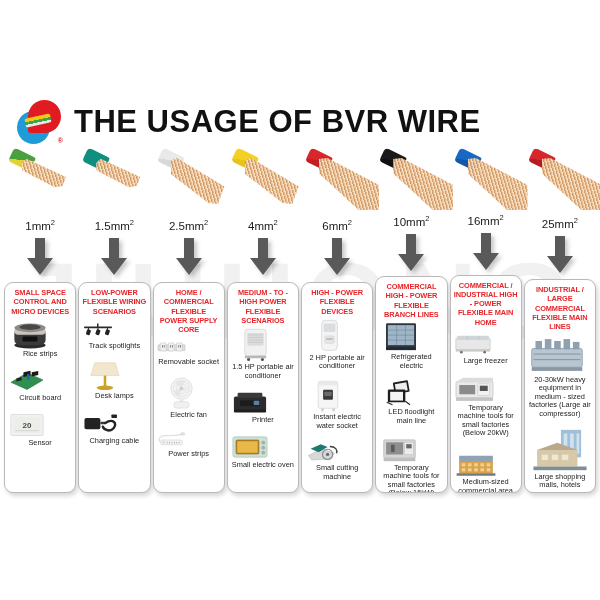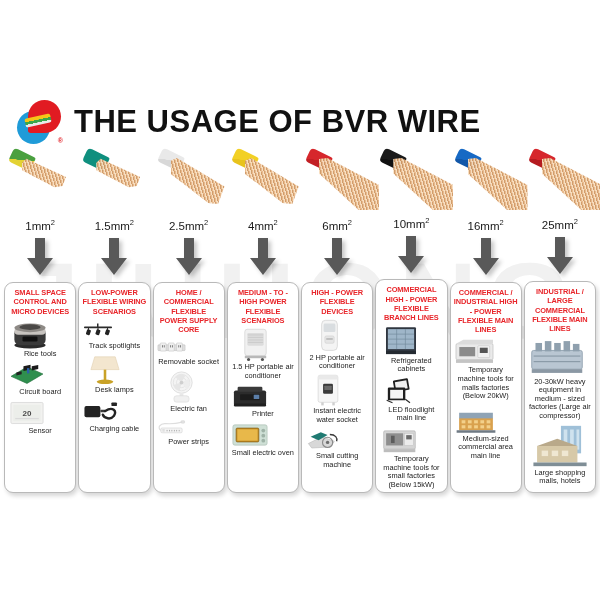--- a/index.html
+++ b/index.html
@@ -97,21 +97,21 @@
     box-shadow: 2px 3px 4px rgba(0,0,0,.16);
     padding: 5px 3px 6px 3px;
     display: flex; flex-direction: column; align-items: center;
     overflow: hidden;
   }
   .card-head {
     color: #e8252a; font-weight: bold; font-size: 7.4px; line-height: 9.3px;
     text-align: center; letter-spacing: -.1px; margin-bottom: 3px; width: 100%;
   }
   .items { display: flex; flex-direction: column; align-items: center; justify-content: flex-start;
-           flex: 1 1 auto; width: 100%; gap: 1px; }
+           flex: 1 1 auto; width: 100%; gap: 7px; }
   .item { display: flex; flex-direction: column; align-items: center; width: 100%; }
   .thumb { width: 100%; display: flex; align-items: center; }
   .item-label {
     font-size: 7.4px; line-height: 8.6px; color: #1c1c1c; text-align: center;
     padding: 1px 1px 2px 1px; width: 100%;
   }
 </style>
 </head>
 <body>
 
@@ -148,21 +148,21 @@
               <div class="thumb">
                 <svg width="44" height="30" viewBox="0 0 60 48" xmlns="http://www.w3.org/2000/svg">
       <ellipse cx="30" cy="42" rx="25" ry="5" fill="#2b2b2b"></ellipse>
       <rect x="5" y="14" width="50" height="28" rx="9" fill="#3a3a3a"></rect>
       <rect x="5" y="14" width="50" height="11" rx="6" fill="#c8c4c0"></rect>
       <ellipse cx="30" cy="14" rx="25" ry="7" fill="#8e8a86"></ellipse>
       <ellipse cx="30" cy="13" rx="17" ry="4.5" fill="#4a4846"></ellipse>
       <rect x="18" y="28" width="24" height="8" rx="2" fill="#111"></rect>
                 </svg>
               </div>
-       <div class="item-label">Rice tools</div>
+       <div class="item-label">Rice strips</div>
             </div>
             <div class="item">
               <div class="thumb">
                 <svg width="38" height="26" viewBox="0 0 60 44" xmlns="http://www.w3.org/2000/svg">
       <path d="M3 26 L30 10 L57 22 L30 38 Z" fill="#2f8f4e"></path>
       <path d="M3 26 L30 10 L57 22 L30 38 Z" fill="none" stroke="#1f6b38" stroke-width="1"></path>
       <rect x="24" y="14" width="12" height="8" fill="#1a1a1a" transform="skewY(-12)"></rect>
       <rect x="38" y="17" width="11" height="7" fill="#1a1a1a" transform="skewY(-12)"></rect>
       <rect x="12" y="22" width="9" height="5" fill="#222" transform="skewY(-12)"></rect>
       <rect x="30" y="12" width="4" height="9" fill="#2b5fa8"></rect>
@@ -451,21 +451,21 @@
       <g stroke="#6f8699" stroke-width="1">
         <line x1="9" y1="13" x2="51" y2="13"></line>
                     <line x1="9" y1="21" x2="51" y2="21"></line>
         <line x1="9" y1="29" x2="51" y2="29"></line>
         <line x1="23" y1="5" x2="23" y2="37"></line>
                     <line x1="37" y1="5" x2="37" y2="37"></line>
                   </g>
       <rect x="6" y="40" width="48" height="5" fill="#242a31"></rect>
                 </svg>
               </div>
-       <div class="item-label">Refrigerated cabinets</div>
+       <div class="item-label">Refrigerated electric</div>
             </div>
             <div class="item">
               <div class="thumb">
                 <svg width="41" height="28" viewBox="0 0 60 48" xmlns="http://www.w3.org/2000/svg">
       <rect x="20" y="4" width="26" height="20" rx="2" fill="#1f1f1f" transform="rotate(-10 33 14)"></rect>
       <rect x="23" y="7" width="20" height="14" fill="#f0f0f0" transform="rotate(-10 33 14)"></rect>
       <rect x="10" y="18" width="30" height="22" rx="2" fill="#1f1f1f"></rect>
       <rect x="14" y="22" width="22" height="15" fill="#f4f4f4"></rect>
       <path d="M8 40 L18 44 M40 38 L48 44" stroke="#2a2a2a" stroke-width="2"></path>
                 </svg>
@@ -493,34 +493,50 @@
           <div class="jacket" style="background:linear-gradient(160deg,#1769c4 0%,#1769c4 52%,#1257a8 53%,#1257a8 100%)"></div>
      <div class="strands fan"></div>
         </div>
         <div class="gauge"><span>16mm</span><sup>2</sup></div>
         <div class="arrow">
           <svg width="26" height="38" viewBox="0 0 26 38">
     <path d="M8 0 H18 V20 H26 L13 37 L0 20 H8 Z" fill="#595959"></path>
   </svg>
         </div>
         <div class="card">
-          <div class="card-head">COMMERCIAL / INDUSTRIAL HIGH - POWER FLEXIBLE MAIN LINES</div>
-          <div class="items">
+          <div class="card-head">COMMERCIAL / INDUSTRIAL HIGH - POWER FLEXIBLE MAIN HOME</div>
+          <div class="items">
+            <div class="item">
+              <div class="thumb">
+                <svg width="38" height="26" viewBox="0 0 62 40" xmlns="http://www.w3.org/2000/svg">
+      <rect x="3" y="12" width="56" height="20" rx="2" fill="#e7e7e7" stroke="#c2c2c2"></rect>
+      <rect x="5" y="8" width="52" height="7" rx="2" fill="#cfd6d9"></rect>
+      <g stroke="#b7c0c4" stroke-width="1">
+                    <line x1="22" y1="8" x2="22" y2="15"></line>
+                    <line x1="40" y1="8" x2="40" y2="15"></line>
+                  </g>
+      <rect x="3" y="30" width="56" height="4" fill="#c9c9c9"></rect>
+      <circle cx="12" cy="35" r="2.2" fill="#777"></circle>
+                  <circle cx="50" cy="35" r="2.2" fill="#777"></circle>
+                </svg>
+              </div>
+       <div class="item-label">Large freezer</div>
+            </div>
             <div class="item">
               <div class="thumb">
                 <svg width="41" height="28" viewBox="0 0 62 42" xmlns="http://www.w3.org/2000/svg">
       <rect x="3" y="10" width="56" height="24" rx="2" fill="#eaeaea" stroke="#bcbcbc"></rect>
       <path d="M3 10 L14 4 L59 4 L59 10 Z" fill="#dcdcdc"></path>
       <rect x="8" y="15" width="24" height="14" fill="#8b8b8b"></rect>
       <rect x="36" y="13" width="18" height="18" rx="1.5" fill="#f2f2f2" stroke="#c8c8c8"></rect>
       <rect x="39" y="16" width="12" height="8" fill="#555"></rect>
       <rect x="3" y="34" width="56" height="5" fill="#c4c4c4"></rect>
                 </svg>
               </div>
-       <div class="item-label">Temporary machine tools for malls factories (Below 20kW)</div>
+       <div class="item-label">Temporary machine tools for small factories (Below 20kW)</div>
             </div>
             <div class="item">
               <div class="thumb">
                 <svg width="44" height="30" viewBox="0 0 62 48" xmlns="http://www.w3.org/2000/svg">
       <rect x="4" y="22" width="54" height="20" fill="#d9a14e"></rect>
       <g fill="#f3d08a">
                     <rect x="8" y="26" width="6" height="5"></rect>
                     <rect x="18" y="26" width="6" height="5"></rect>
       <rect x="28" y="26" width="6" height="5"></rect>
                     <rect x="38" y="26" width="6" height="5"></rect>

